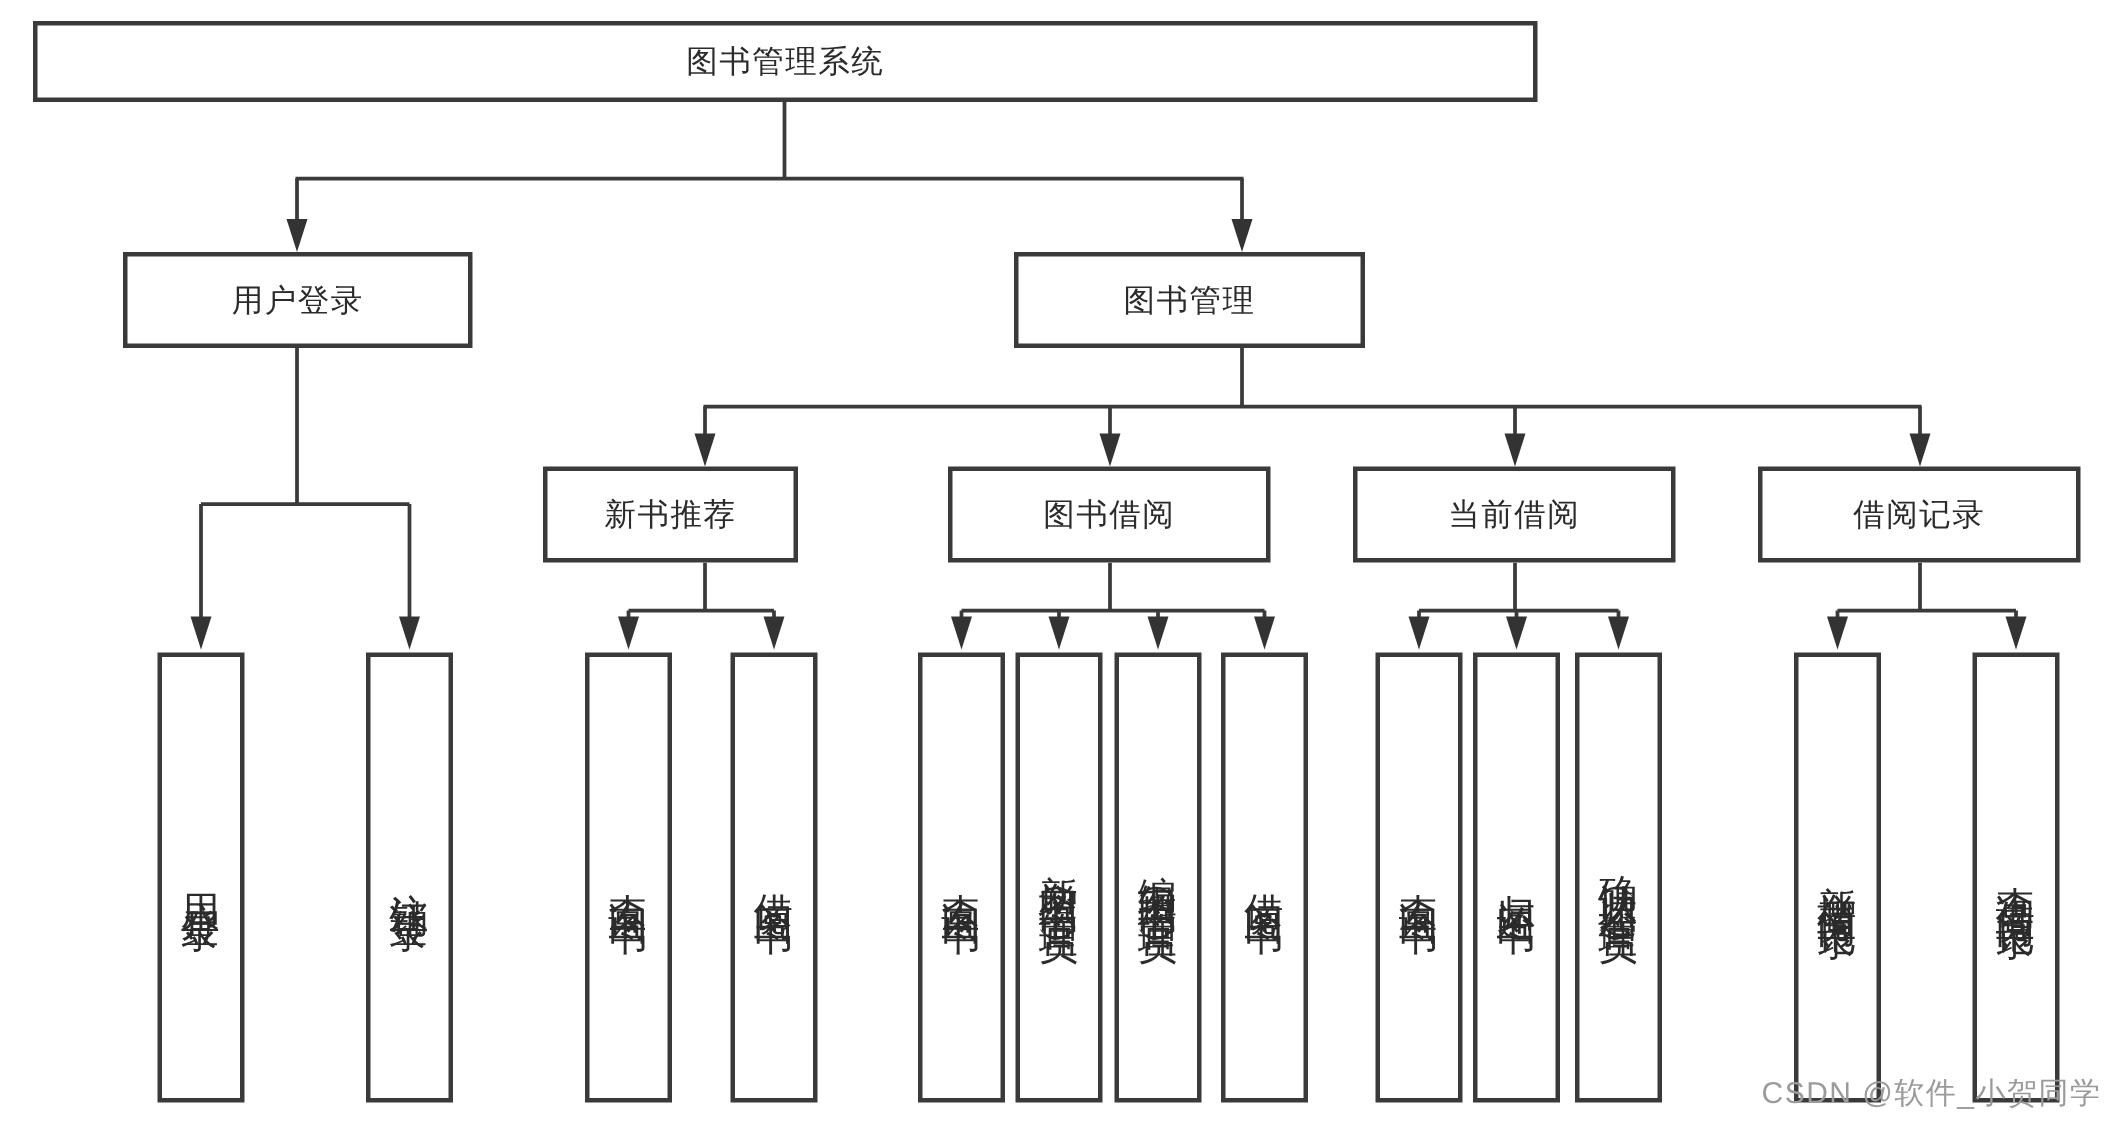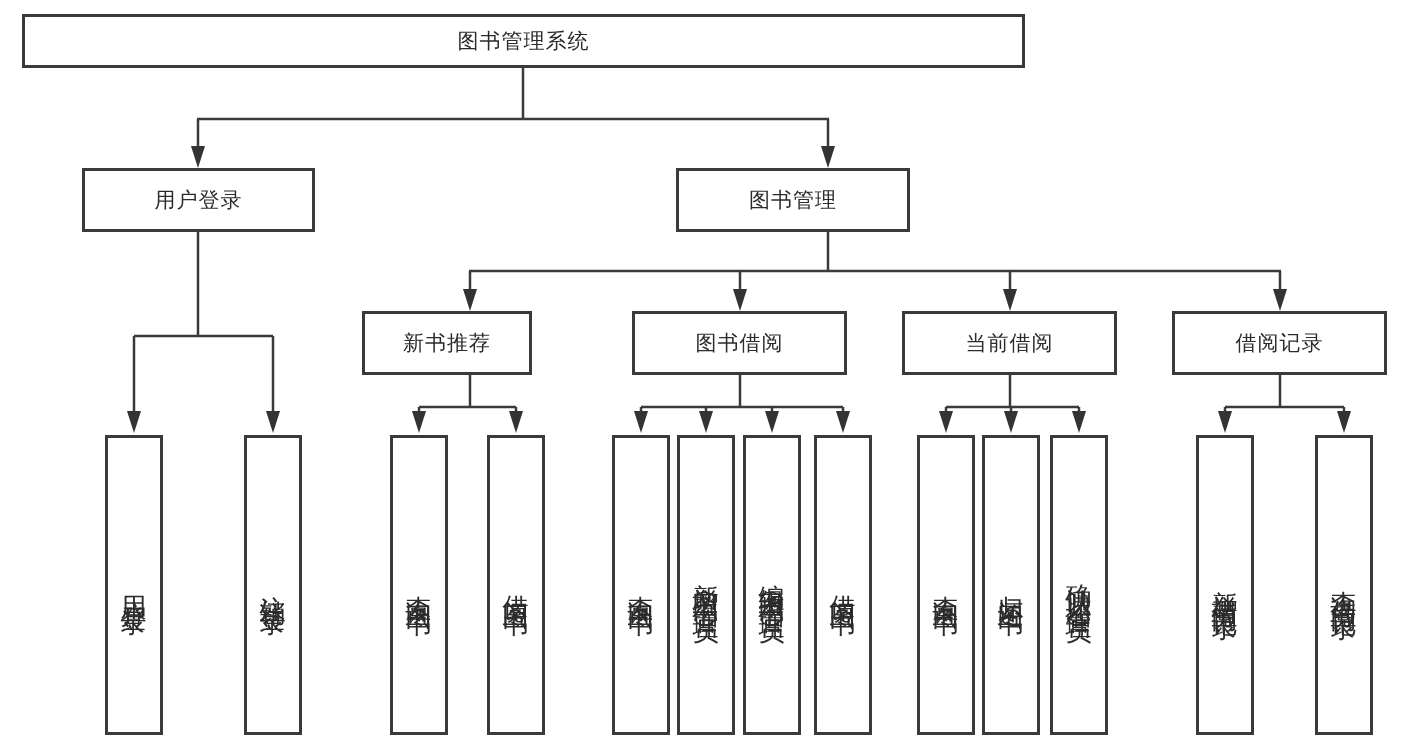--- a/index.html
+++ b/index.html
@@ -173,14 +173,15 @@
     <span class="vtext">确认归还（管理员）</span>
   </div>
 
   <div class="vbox" style="left:1196px;">
     <span class="vtext">新增借阅记录</span>
   </div>
   <div class="vbox" style="left:1315px;">
     <span class="vtext">查询借阅记录</span>
   </div>
 
+  <div class="watermark">CSDN @软件_小贺同学</div>
 
 </div>
 
 </body></html>

